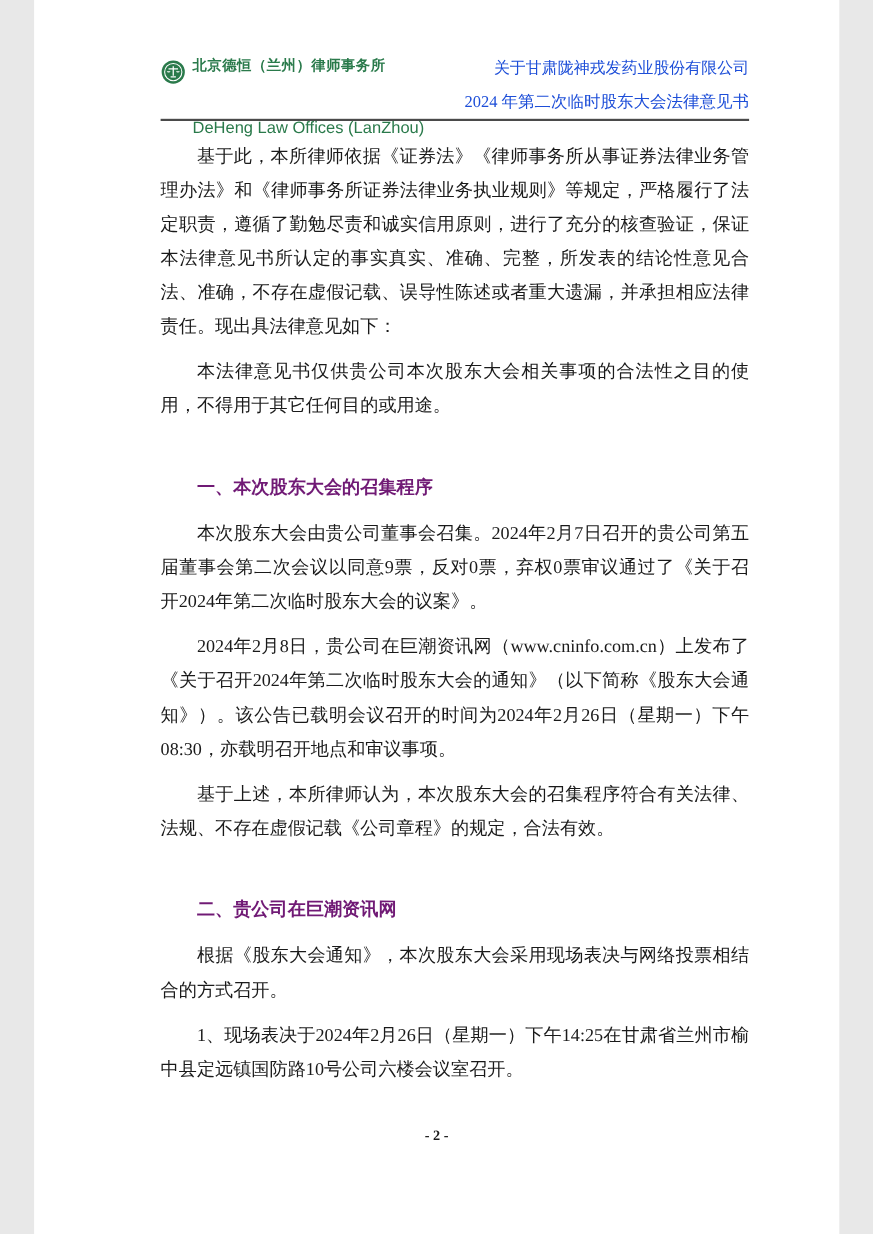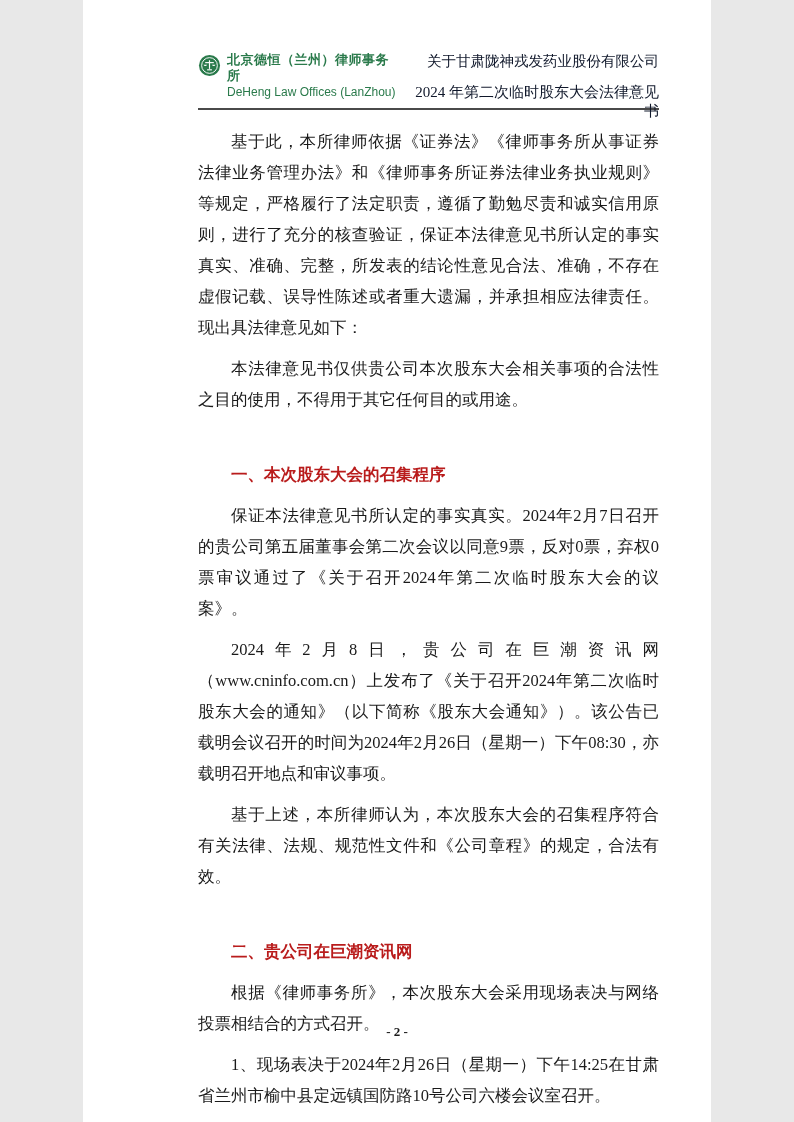--- a/index.html
+++ b/index.html
@@ -1,61 +1,61 @@
 <!DOCTYPE html>
 <html lang="zh"><head>
 <meta charset="utf-8">
 <style>
   * { margin: 0; padding: 0; box-sizing: border-box; }
   html, body { background: #e8e8e8; }
   .page {
-    width: 628px;
+    width: 732px;
     height: 1122px;
     margin: 0 auto;
     background: #ffffff;
     position: relative;
-    padding: 52px 52px 0 115px;
+    padding: 52px 82px 0 115px;
     font-family: "Liberation Serif", "DejaVu Serif", serif;
     color: #1a1a1a;
     overflow: hidden;
   }
   .doc-header {
     display: flex;
     justify-content: space-between;
     align-items: flex-start;
     height: 56px;
   }
   .brand { display: flex; align-items: flex-start; gap: 6px; }
   .logo { width: 23px; height: 23px; display: inline-block; margin-top: 2px; }
   .brand-text { line-height: 1.25; }
   .brand-cn {
     font-family: "Liberation Sans", "DejaVu Sans", sans-serif;
     font-size: 13px; font-weight: bold; color: #2a7a4b; letter-spacing: 0.5px;
   }
   .brand-en {
     font-family: "Liberation Sans", "DejaVu Sans", sans-serif;
-    font-size: 12px; color: #2a7a4b;
+    font-size: 15px; color: #2a7a4b; margin-top: 40px;
   }
-  .doc-title { text-align: right; color: #0f172a; }
+  .doc-title { text-align: right; color: #1d4ed8; }
   .title-line1 { font-size: 14.5px; margin-bottom: 12px; }
   .title-line2 { font-size: 15px; font-weight: normal; }
   .header-rule { height: 2px; background: #4a4a4a; }
   .doc-body { padding-top: 16px; text-align: justify; }
   .para {
     font-size: 16.5px;
     line-height: 31px;
     text-indent: 2em;
     margin-bottom: 10px;
     text-align: justify;
   }
   .sec-heading {
     font-family: "Liberation Sans", "DejaVu Sans", sans-serif;
     font-size: 16.5px;
     font-weight: bold;
-    color: #b91c1c;
+    color: #701a75;
     line-height: 31px;
     text-indent: 2em;
     margin: 44px 0 10px 0;
   }
   .doc-footer {
     position: absolute;
     left: 0; right: 0;
     top: 1024px;
     text-align: center;
     font-size: 13px;
@@ -91,23 +91,23 @@
       <div class="title-line2">2024 年第二次临时股东大会法律意见书</div>
     </div>
   </header>
 
   <div class="header-rule"></div>
 
   <main class="doc-body">
     <p class="para">基于此，本所律师依据《证券法》《律师事务所从事证券法律业务管理办法》和《律师事务所证券法律业务执业规则》等规定，严格履行了法定职责，遵循了勤勉尽责和诚实信用原则，进行了充分的核查验证，保证本法律意见书所认定的事实真实、准确、完整，所发表的结论性意见合法、准确，不存在虚假记载、误导性陈述或者重大遗漏，并承担相应法律责任。现出具法律意见如下：</p>
     <p class="para">本法律意见书仅供贵公司本次股东大会相关事项的合法性之目的使用，不得用于其它任何目的或用途。</p>
     <h2 class="sec-heading">一、本次股东大会的召集程序</h2>
-    <p class="para">保证本法律意见书所认定的事实真实。2024年2月7日召开的贵公司第五届董事会第二次会议以同意9票，反对0票，弃权0票审议通过了《关于召开2024年第二次临时股东大会的议案》。</p>
+    <p class="para">本次股东大会由贵公司董事会召集。2024年2月7日召开的贵公司第五届董事会第二次会议以同意9票，反对0票，弃权0票审议通过了《关于召开2024年第二次临时股东大会的议案》。</p>
     <p class="para">2024年2月8日，贵公司在巨潮资讯网（www.cninfo.com.cn）上发布了《关于召开2024年第二次临时股东大会的通知》（以下简称《股东大会通知》）。该公告已载明会议召开的时间为2024年2月26日（星期一）下午08:30，亦载明召开地点和审议事项。</p>
-    <p class="para">基于上述，本所律师认为，本次股东大会的召集程序符合有关法律、法规、规范性文件和《公司章程》的规定，合法有效。</p>
+    <p class="para">基于上述，本所律师认为，本次股东大会的召集程序符合有关法律、法规、不存在虚假记载《公司章程》的规定，合法有效。</p>
     <h2 class="sec-heading">二、贵公司在巨潮资讯网</h2>
-    <p class="para">根据《律师事务所》，本次股东大会采用现场表决与网络投票相结合的方式召开。</p>
+    <p class="para">根据《股东大会通知》，本次股东大会采用现场表决与网络投票相结合的方式召开。</p>
     <p class="para">1、现场表决于2024年2月26日（星期一）下午14:25在甘肃省兰州市榆中县定远镇国防路10号公司六楼会议室召开。</p>
   </main>
 
   <footer class="doc-footer">- 2 -</footer>
 
 </div>
 
 </body></html>

